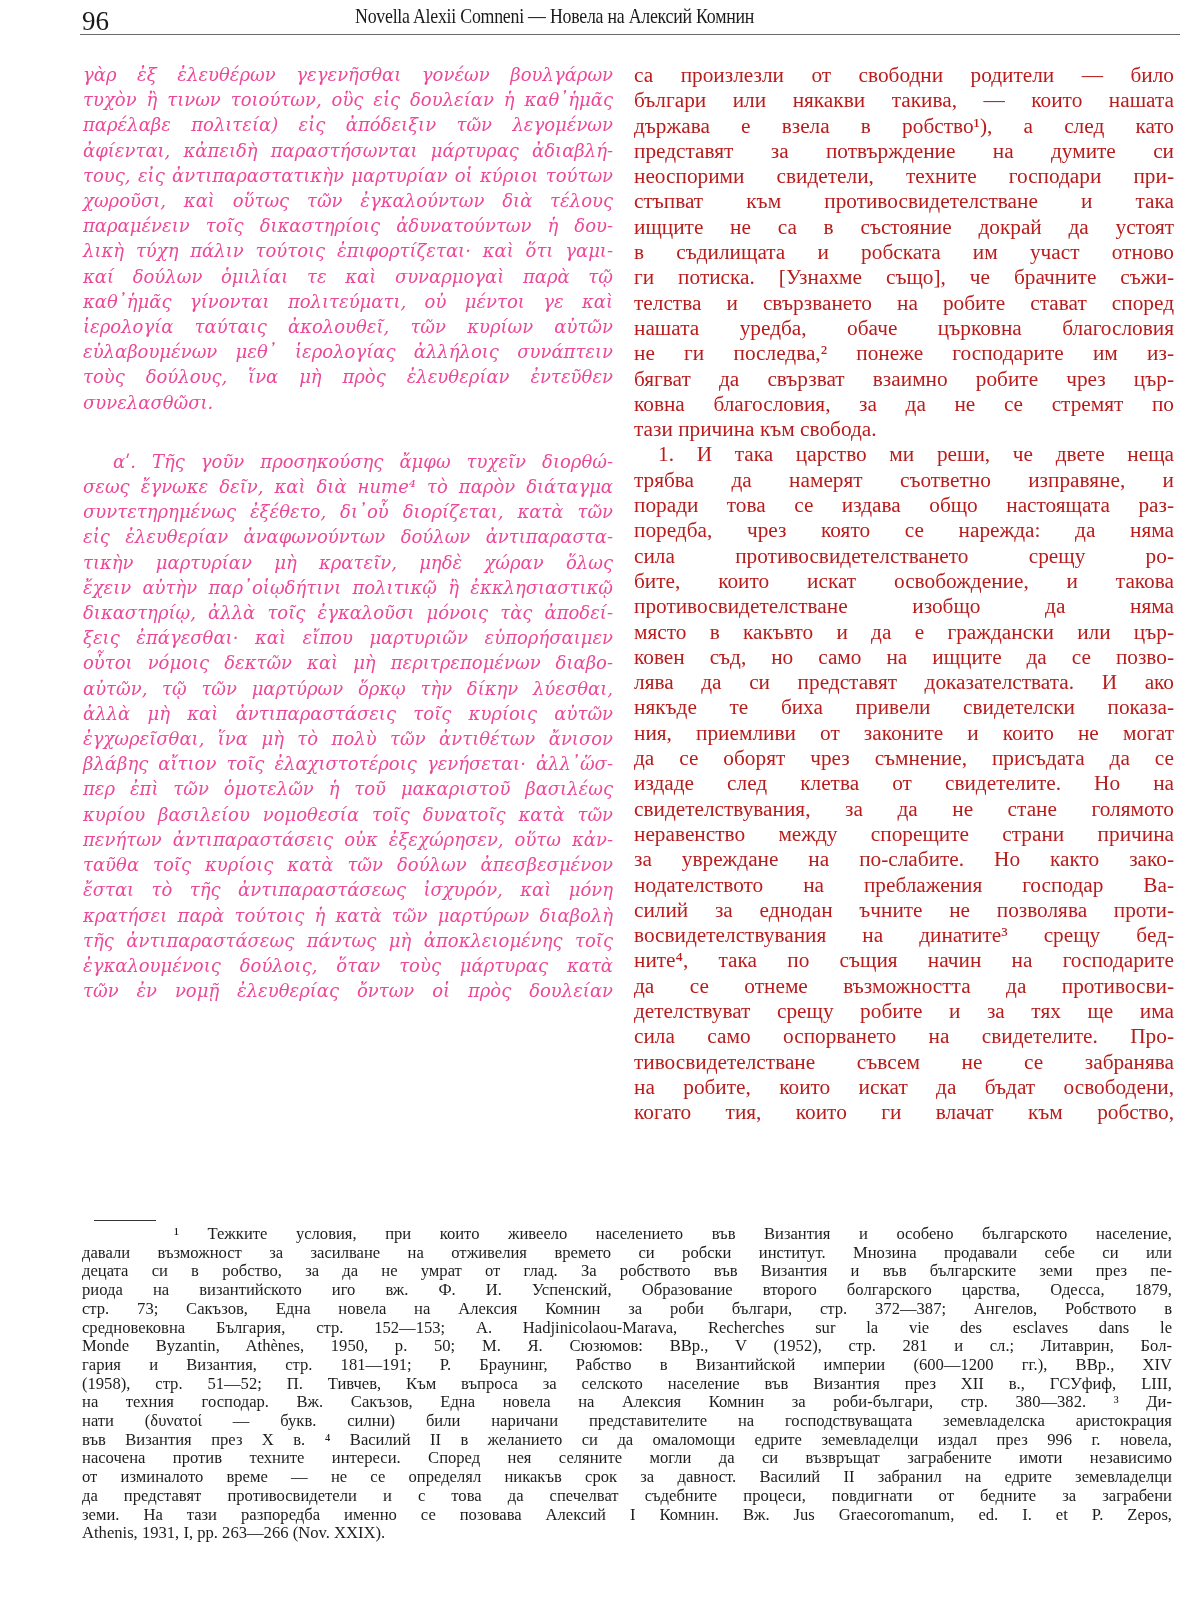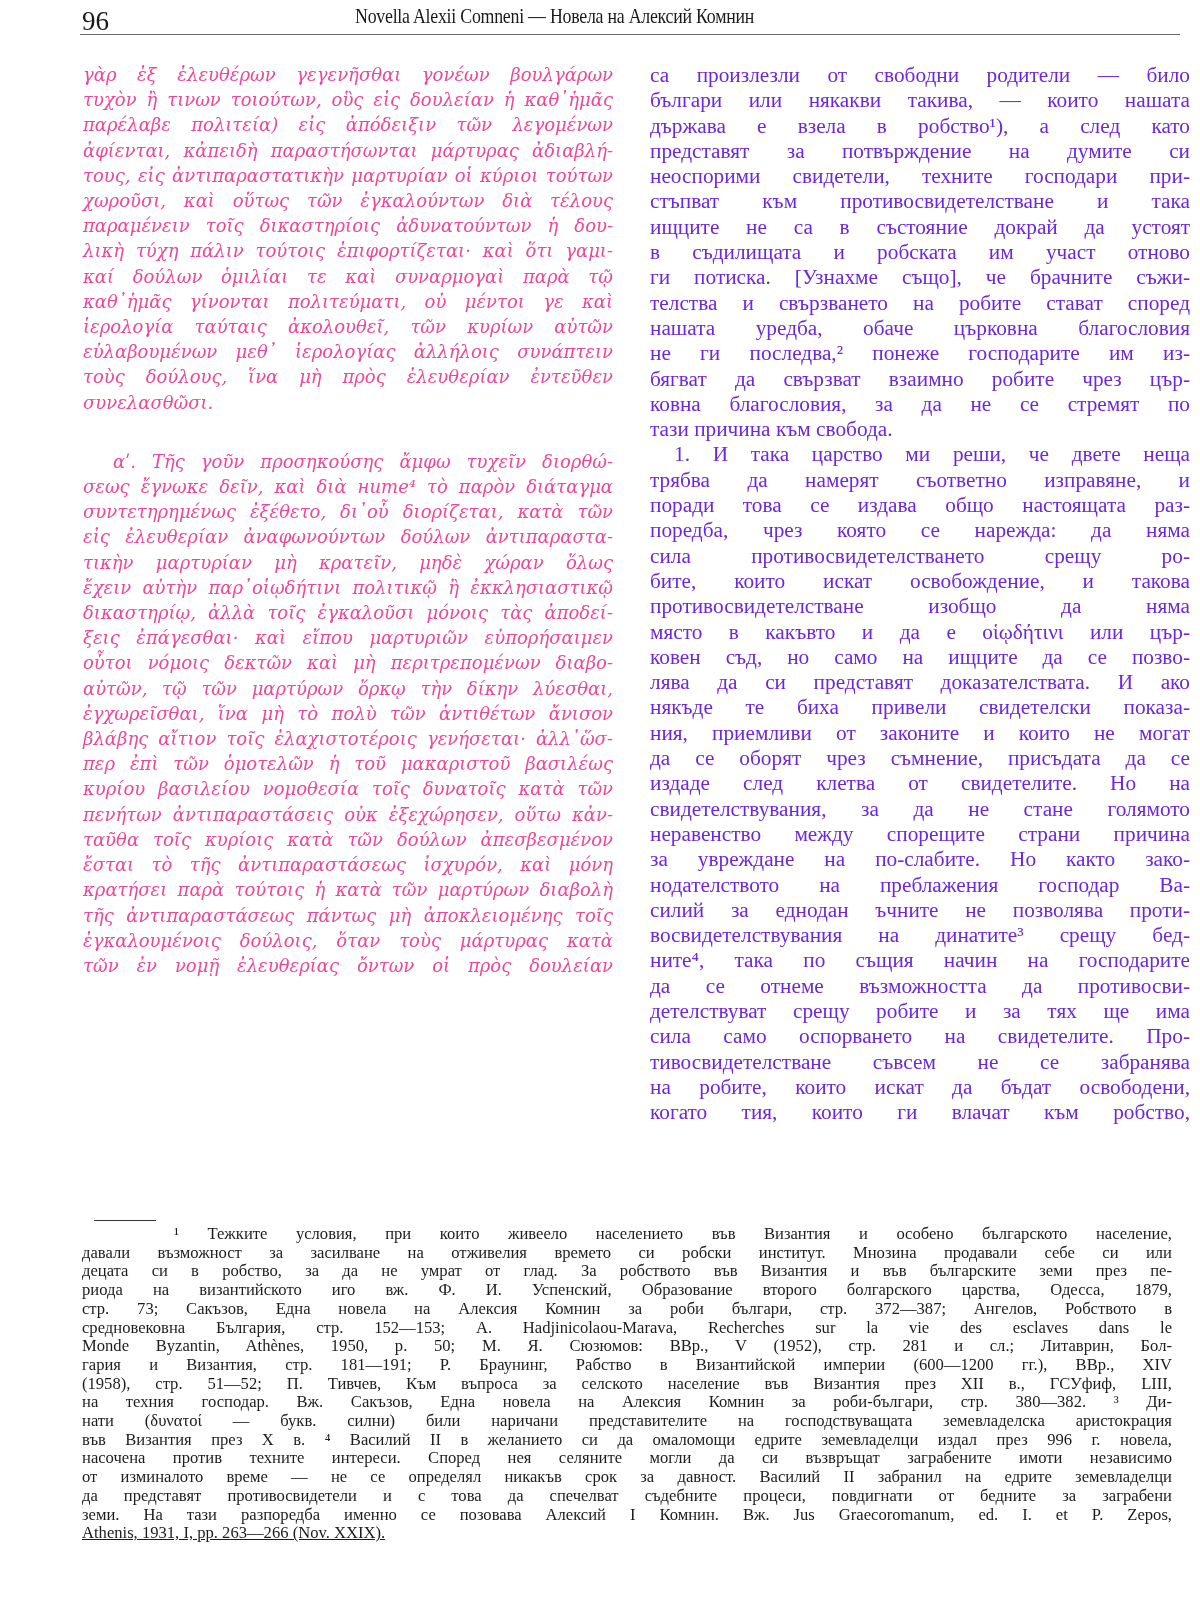--- a/index.html
+++ b/index.html
@@ -18,32 +18,32 @@
     font-size: 18px; line-height: 25.2px; text-align: justify;
     color: #ec4899;
   }
   .col-left .line, .col-right .line { display: block; white-space: nowrap; text-align-last: justify; }
   .col-left .line.last, .col-right .line.last { text-align-last: left; }
   .col-left .gap { height: 34px; }
 
   .col-right {
     position: absolute; left: 634px; top: 63px; width: 540px;
     font-family: "Liberation Serif", serif; font-size: 21.3px; line-height: 25.3px;
-    text-align: justify; color: #6d28d9; margin-left: 16px;
+    text-align: justify; color: #b91c1c;
   }
 
   .fn-rule { position: absolute; left: 94px; top: 1220px; width: 62px; height: 1px; background: #333; }
   .footnotes {
     position: absolute; left: 82px; top: 1225px; width: 1090px;
     font-family: "Liberation Serif", serif; font-size: 16.6px; line-height: 18.7px;
     color: #1d1d1d;
   }
   .footnotes .line { display: block; white-space: nowrap; text-align: justify; text-align-last: justify; }
   .footnotes .line.first { padding-left: 92px; }
-  .footnotes .line.last { text-align-last: left; text-decoration: underline; }
+  .footnotes .line.last { text-align-last: left; }
 </style>
 </head>
 <body>
 
 <div class="header">
   <span class="page-num">96</span>
   <span class="running-title">Novella Alexii Comneni — Новела на Алексий  Комнин</span>
   <div class="header-rule"></div>
 </div>
 
@@ -69,20 +69,21 @@
       <span class="line" style="padding-left: 30px;">αʹ. Τῆς γοῦν προσηκούσης ἄμφω τυχεῖν διορθώ-</span>
       <span class="line">σεως ἔγνωκε δεῖν, καὶ διὰ ните⁴ τὸ παρὸν διάταγμα</span>
       <span class="line">συντετηρημένως ἐξέθετο, δι᾿οὗ διορίζεται, κατὰ τῶν</span>
       <span class="line">εἰς ἐλευθερίαν ἀναφωνούντων δούλων ἀντιπαραστα-</span>
       <span class="line">τικὴν μαρτυρίαν μὴ κρατεῖν, μηδὲ χώραν ὅλως</span>
       <span class="line">ἔχειν αὐτὴν παρ᾿οἱῳδήτινι πολιτικῷ ἢ ἐκκλησιαστικῷ</span>
       <span class="line">δικαστηρίῳ, ἀλλὰ τοῖς ἐγκαλοῦσι μόνοις τὰς ἀποδεί-</span>
       <span class="line">ξεις ἐπάγεσθαι· καὶ εἴπου μαρτυριῶν εὐπορήσαιμεν</span>
       <span class="line">οὗτοι νόμοις δεκτῶν καὶ μὴ περιτρεπομένων διαβο-</span>
       <span class="line">αὐτῶν, τῷ τῶν μαρτύρων ὅρκῳ τὴν δίκην λύεσθαι,</span>
+      <span class="line">ἀλλὰ μὴ καὶ ἀντιπαραστάσεις τοῖς κυρίοις αὐτῶν</span>
       <span class="line">ἐγχωρεῖσθαι, ἵνα μὴ τὸ πολὺ τῶν ἀντιθέτων ἄνισον</span>
       <span class="line">βλάβης αἴτιον τοῖς ἐλαχιστοτέροις γενήσεται· ἀλλ᾿ὥσ-</span>
       <span class="line">περ ἐπὶ τῶν ὁμοτελῶν ἡ τοῦ μακαριστοῦ βασιλέως</span>
       <span class="line">κυρίου βασιλείου νομοθεσία τοῖς δυνατοῖς κατὰ τῶν</span>
       <span class="line">πενήτων ἀντιπαραστάσεις οὐκ ἐξεχώρησεν, οὕτω κἀν-</span>
       <span class="line">ταῦθα τοῖς κυρίοις κατὰ τῶν δούλων ἀπεσβεσμένον</span>
       <span class="line">ἔσται τὸ τῆς ἀντιπαραστάσεως ἰσχυρόν, καὶ μόνη</span>
       <span class="line">κρατήσει παρὰ τούτοις ἡ κατὰ τῶν μαρτύρων διαβολὴ</span>
       <span class="line">τῆς ἀντιπαραστάσεως πάντως μὴ ἀποκλειομένης τοῖς</span>
       <span class="line">ἐγκαλουμένοις δούλοις, ὅταν τοὺς μάρτυρας κατὰ</span>
@@ -109,21 +110,21 @@
       <span class="line last">тази причина към свобода.</span>
     </div>
   <div id="bp2">
       <span class="line" style="padding-left: 24px;">1. И така царство ми реши, че двете неща</span>
       <span class="line">трябва да намерят съответно изправяне, и</span>
       <span class="line">поради това се издава общо настоящата раз-</span>
       <span class="line">поредба, чрез която се нарежда: да няма</span>
       <span class="line">сила противосвидетелстването срещу ро-</span>
       <span class="line">бите, които искат освобождение, и такова</span>
       <span class="line">противосвидетелстване изобщо да няма</span>
-      <span class="line">място в какъвто и да е οἱῳδήτινι или цър-</span>
+      <span class="line">място в какъвто и да е граждански или цър-</span>
       <span class="line">ковен съд, но само на ищците да се позво-</span>
       <span class="line">лява да си представят доказателствата. И ако</span>
       <span class="line">някъде те биха привели свидетелски показа-</span>
       <span class="line">ния, приемливи от законите и които не могат</span>
       <span class="line">да се оборят чрез съмнение, присъдата да се</span>
       <span class="line">издаде след клетва от свидетелите. Но на</span>
       <span class="line">свидетелствувания, за да не стане голямото</span>
       <span class="line">неравенство между спорещите страни причина</span>
       <span class="line">за увреждане на по-слабите. Но както зако-</span>
       <span class="line">нодателството на преблажения господар Ва-</span>

